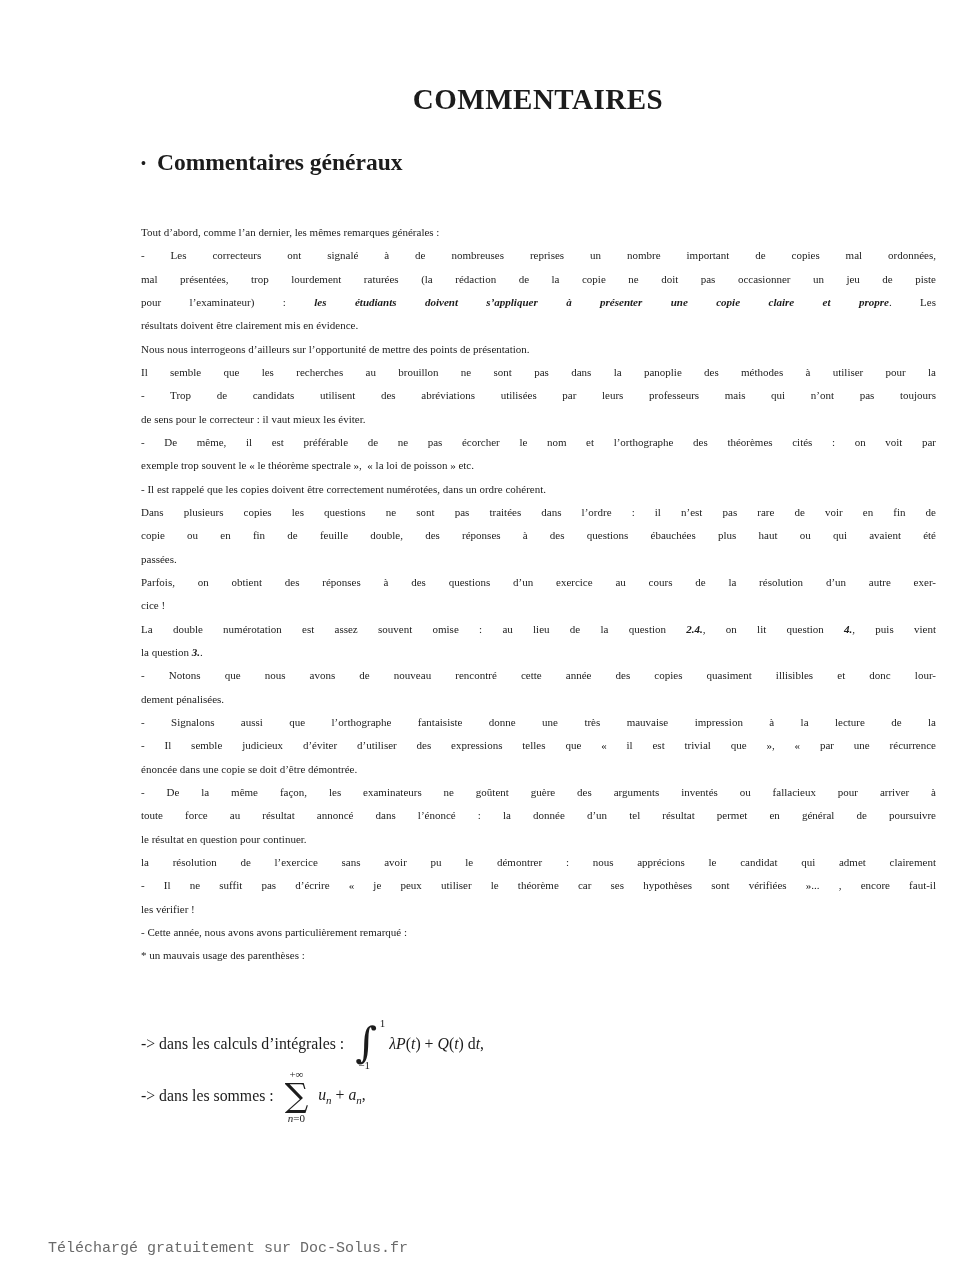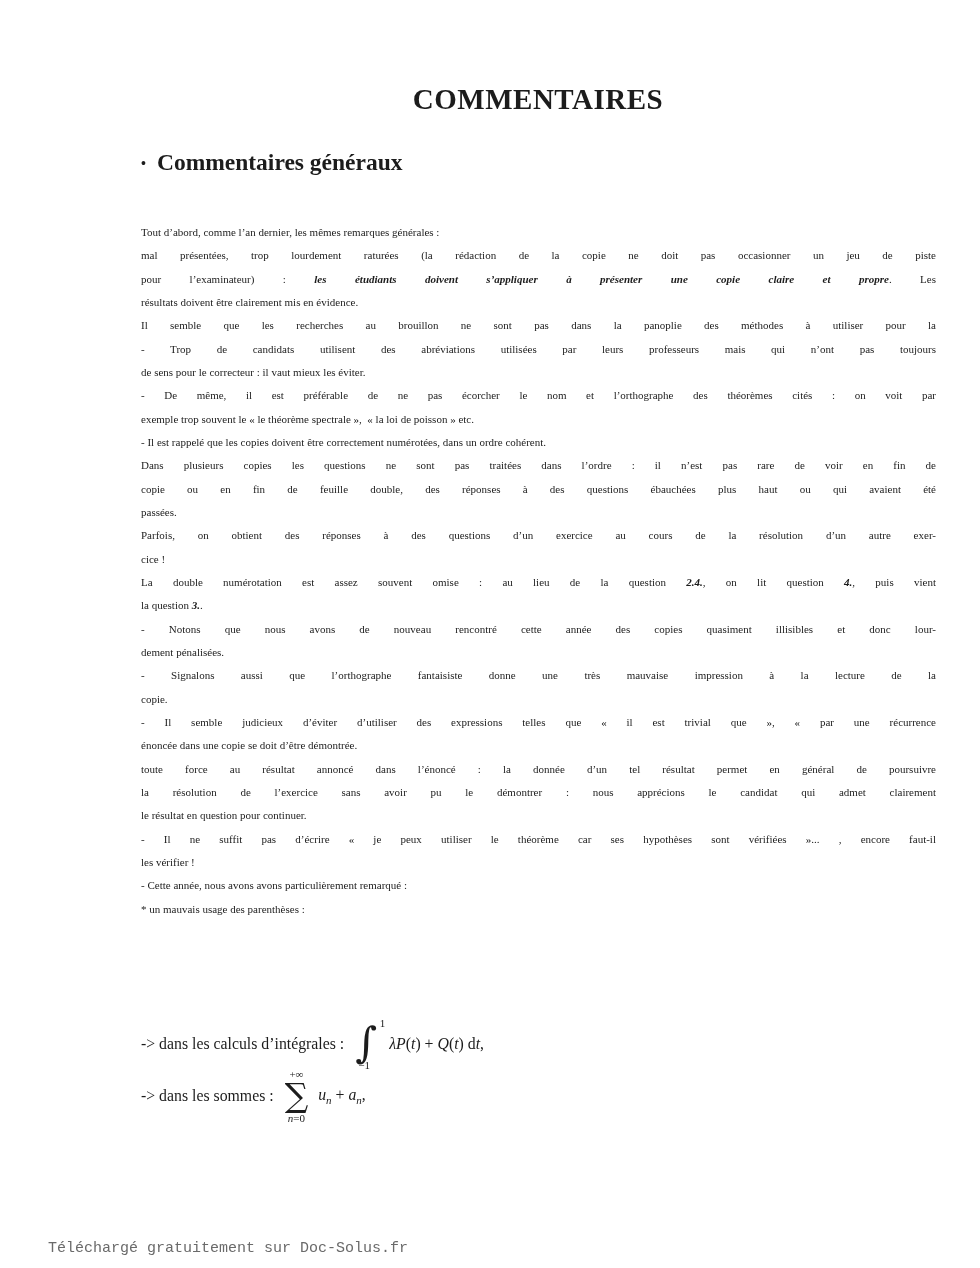--- a/index.html
+++ b/index.html
@@ -78,45 +78,47 @@
 
   <div class="title">COMMENTAIRES</div>
 
   <div class="heading">
     <span class="bullet">•</span>
     <span>Commentaires généraux</span>
   </div>
 
   <div class="bodytext">
       <div class="line"><span>Tout d’abord, comme l’an dernier, les mêmes remarques générales :</span></div>
+      <div class="line just"><span>- Les correcteurs ont signalé à de nombreuses reprises un nombre important de copies mal ordonnées,</span></div>
       <div class="line just"><span>mal présentées, trop lourdement raturées (la rédaction de la copie ne doit pas occasionner un jeu de piste</span></div>
       <div class="line just"><span>pour l’examinateur) : </span><span class="b">les étudiants doivent s’appliquer à présenter une copie claire et propre</span><span>. Les</span></div>
       <div class="line"><span>résultats doivent être clairement mis en évidence.</span></div>
+      <div class="line"><span>Nous nous interrogeons d’ailleurs sur l’opportunité de mettre des points de présentation.</span></div>
       <div class="line just"><span>Il semble que les recherches au brouillon ne sont pas dans la panoplie des méthodes à utiliser pour la</span></div>
       <div class="line just"><span>- Trop de candidats utilisent des abréviations utilisées par leurs professeurs mais qui n’ont pas toujours</span></div>
       <div class="line"><span>de sens pour le correcteur : il vaut mieux les éviter.</span></div>
       <div class="line just"><span>- De même, il est préférable de ne pas écorcher le nom et l’orthographe des théorèmes cités : on voit par</span></div>
       <div class="line"><span>exemple trop souvent le « le théorème spectrale »,&nbsp; « la loi de poisson » etc.</span></div>
       <div class="line"><span>- Il est rappelé que les copies doivent être correctement numérotées, dans un ordre cohérent.</span></div>
       <div class="line just"><span>Dans plusieurs copies les questions ne sont pas traitées dans l’ordre : il n’est pas rare de voir en fin de</span></div>
       <div class="line just"><span>copie ou en fin de feuille double, des réponses à des questions ébauchées plus haut ou qui avaient été</span></div>
       <div class="line"><span>passées.</span></div>
       <div class="line just"><span>Parfois, on obtient des réponses à des questions d’un exercice au cours de la résolution d’un autre exer-</span></div>
       <div class="line"><span>cice !</span></div>
       <div class="line just"><span>La double numérotation est assez souvent omise : au lieu de la question </span><span class="b">2.4.</span><span>, on lit question </span><span class="b">4.</span><span>, puis vient</span></div>
       <div class="line"><span>la question </span><span class="b">3.</span><span>.</span></div>
       <div class="line just"><span>- Notons que nous avons de nouveau rencontré cette année des copies quasiment illisibles et donc lour-</span></div>
       <div class="line"><span>dement pénalisées.</span></div>
       <div class="line just"><span>- Signalons aussi que l’orthographe fantaisiste donne une très mauvaise impression à la lecture de la</span></div>
-      <div class="line"><span>copie.</span></div>
       <div class="line just"><span>- Il semble judicieux d’éviter d’utiliser des expressions telles que « il est trivial que », « par une récurrence</span></div>
       <div class="line"><span>énoncée dans une copie se doit d’être démontrée.</span></div>
+      <div class="line just"><span>- De la même façon, les examinateurs ne goûtent guère des arguments inventés ou fallacieux pour arriver à</span></div>
       <div class="line just"><span>toute force au résultat annoncé dans l’énoncé : la donnée d’un tel résultat permet en général de poursuivre</span></div>
+      <div class="line"><span>le résultat en question pour continuer.</span></div>
       <div class="line just"><span>la résolution de l’exercice sans avoir pu le démontrer : nous apprécions le candidat qui admet clairement</span></div>
-      <div class="line"><span>le résultat en question pour continuer.</span></div>
       <div class="line just"><span>- Il ne suffit pas d’écrire « je peux utiliser le théorème car ses hypothèses sont vérifiées »... , encore faut-il</span></div>
       <div class="line"><span>les vérifier !</span></div>
       <div class="line"><span>- Cette année, nous avons avons particulièrement remarqué :</span></div>
       <div class="line"><span>* un mauvais usage des parenthèses :</span></div>
     </div>
 
   <div class="formulas">
 
     <div class="frow frow-int">
       <span class="prefix">-&gt; dans les calculs d’intégrales :</span>

